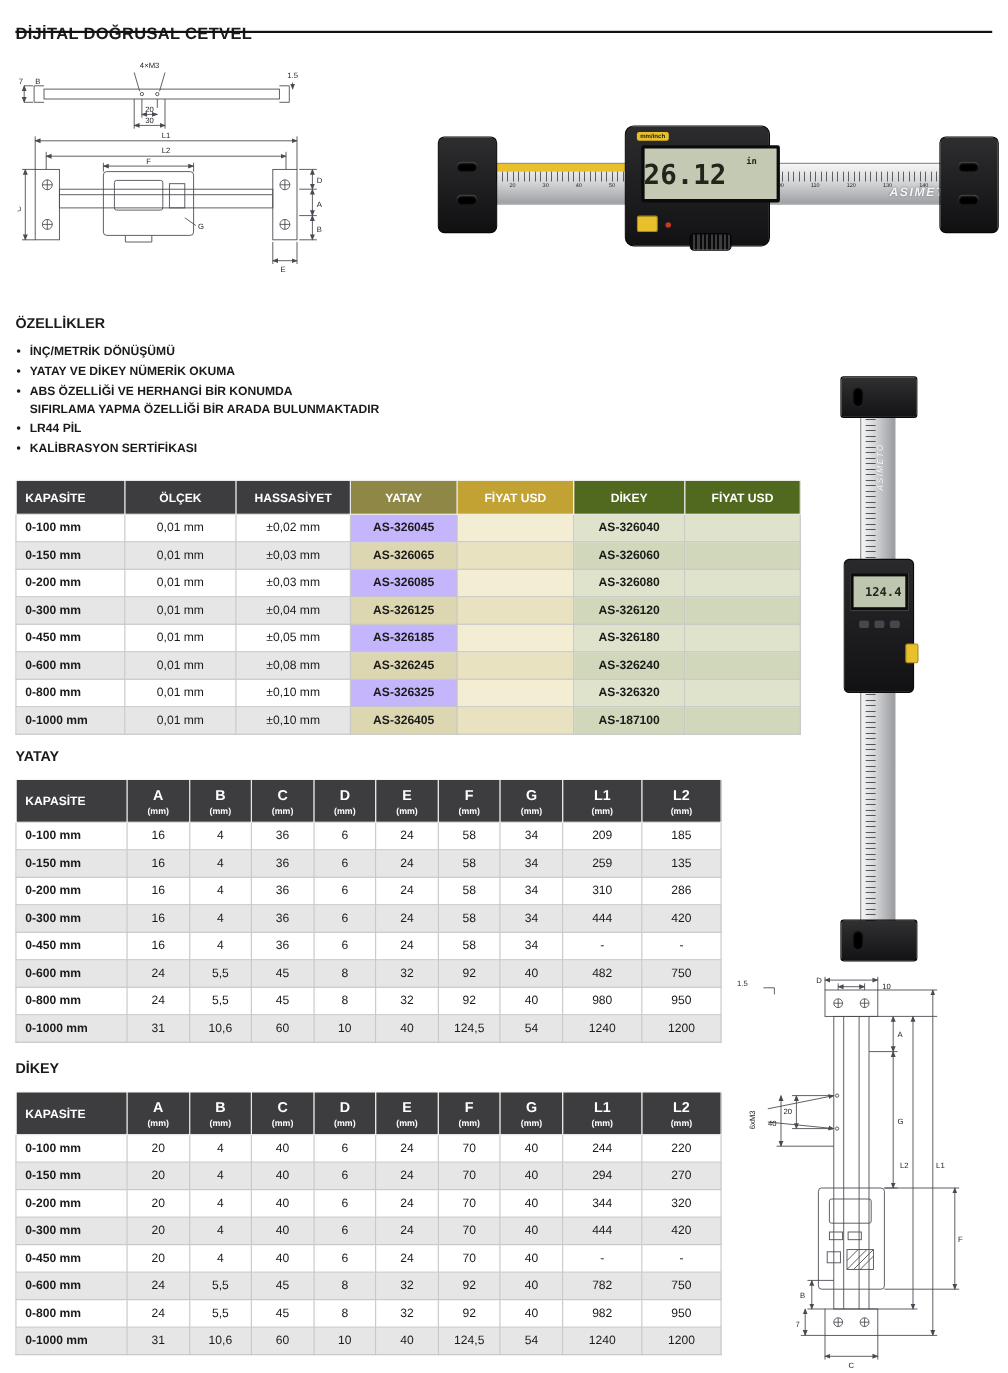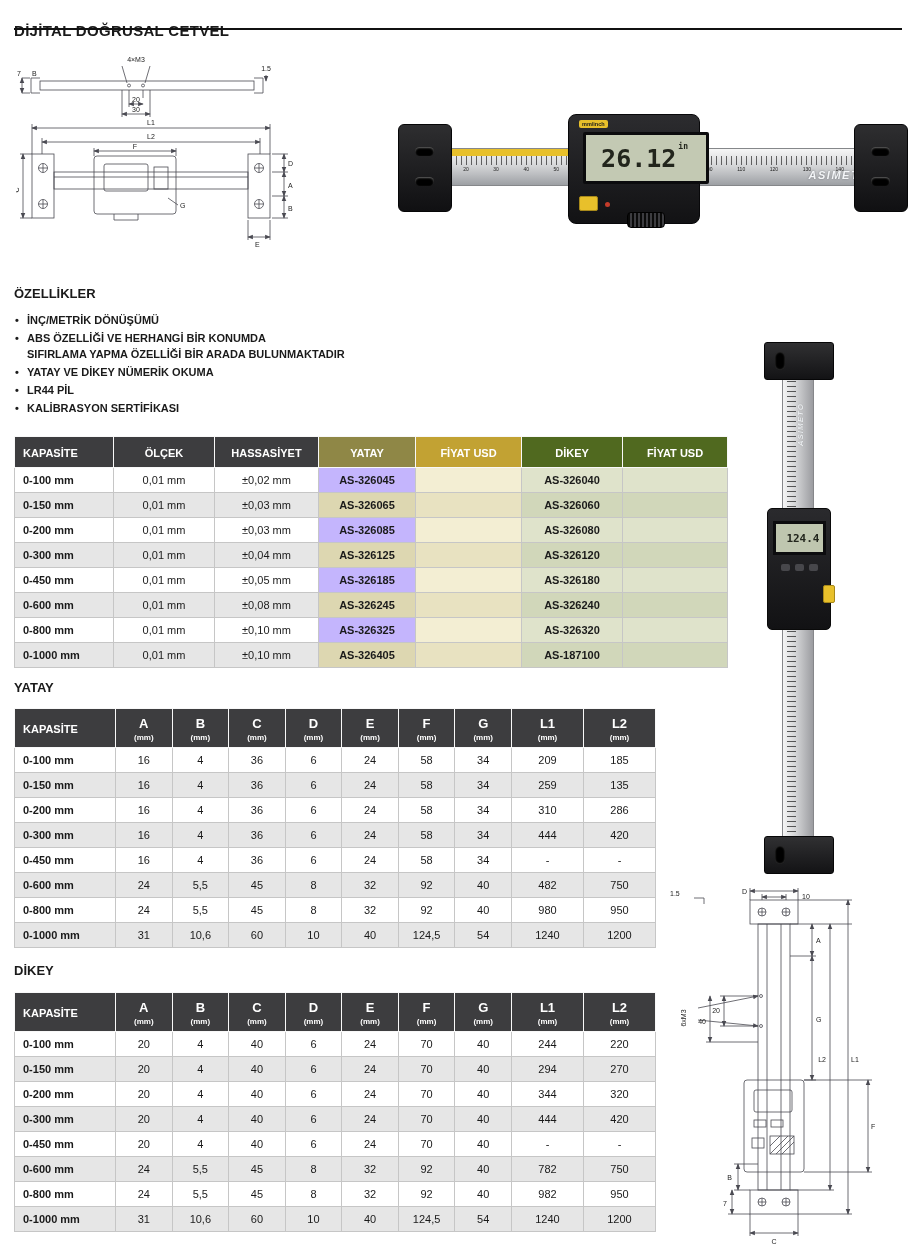--- a/index.html
+++ b/index.html
@@ -77,21 +77,21 @@
   .ph-slot{position:absolute;left:16px;width:19px;height:9px;background:#000;border-radius:5px;
            box-shadow:inset 0 1px 2px #666;}
   .ph-slot.s1{top:22px;} .ph-slot.s2{top:52px;}
   .ph-display{position:absolute;left:170px;top:6px;width:130px;height:108px;z-index:4;border-radius:8px;
               background:linear-gradient(#2c2c2f,#121214);border:1px solid #08080a;}
   .ph-mminch{position:absolute;left:10px;top:5px;background:#e8c02b;color:#1a1a1a;font-size:5.5px;
              font-weight:bold;padding:1px 3px;border-radius:2px;}
   .ph-lcd{position:absolute;left:14px;top:17px;width:102px;height:46px;background:#c3c9b3;
           border:3px solid #0b0b0d;border-radius:2px;display:flex;align-items:center;justify-content:flex-end;
           padding-right:18px;font-family:"DejaVu Sans Mono",monospace;font-weight:bold;font-size:25px;color:#22251c;}
-  .ph-lcd .unit{font-size:8px;margin-left:2px;align-self:flex-start;margin-top:7px;}
+  .ph-lcd .unit{font-size:8px;margin-left:18px;align-self:flex-start;margin-top:7px;}
   .ph-wheel{position:absolute;right:34px;bottom:-5px;width:36px;height:14px;border-radius:4px;
             background:repeating-linear-gradient(90deg,#0a0a0a 0 2px,#3c3c40 2px 4px);border:1px solid #000;}
   .ph-ybtn{position:absolute;left:10px;bottom:12px;width:17px;height:13px;background:#e8c02b;
            border-radius:2px;border:1px solid #a8891a;}
   .ph-reddot{position:absolute;left:36px;bottom:16px;width:5px;height:5px;border-radius:50%;background:#c43b2a;}
   
   .photo-v{position:absolute;left:750px;top:342px;width:96px;height:532px;}
   .pv-beam{position:absolute;left:32px;top:14px;width:30px;height:504px;z-index:1;
            background:linear-gradient(90deg,#f5f5f5,#d2d3d5 45%,#9b9ca0);border:1px solid #86878a;}
   .pv-ticks{position:absolute;top:4px;bottom:4px;left:4px;width:9px;
@@ -250,23 +250,23 @@
       </div>
       <div class="ph-reddot"></div>
       <div class="ph-ybtn"></div>
       <div class="ph-wheel"></div>
     </div>
   </div>
 
   <div class="sec-heading h-features">ÖZELLİKLER</div>
   <ul class="features">
       <li>İNÇ/METRİK DÖNÜŞÜMÜ</li>
+      <li>YATAY VE DİKEY NÜMERİK OKUMA</li>
       <li>ABS ÖZELLİĞİ VE HERHANGİ BİR KONUMDA
 SIFIRLAMA YAPMA ÖZELLİĞİ BİR ARADA BULUNMAKTADIR</li>
-      <li>YATAY VE DİKEY NÜMERİK OKUMA</li>
       <li>LR44 PİL</li>
       <li>KALİBRASYON SERTİFİKASI</li>
     </ul>
 
   <table class="spec-table">
     <thead>
         <tr>
           <th class="th-dark th-first"><span class="lbl">KAPASİTE</span></th>
           <th class="th-dark"><span class="lbl">ÖLÇEK</span></th>
           <th class="th-dark"><span class="lbl">HASSASİYET</span></th>

